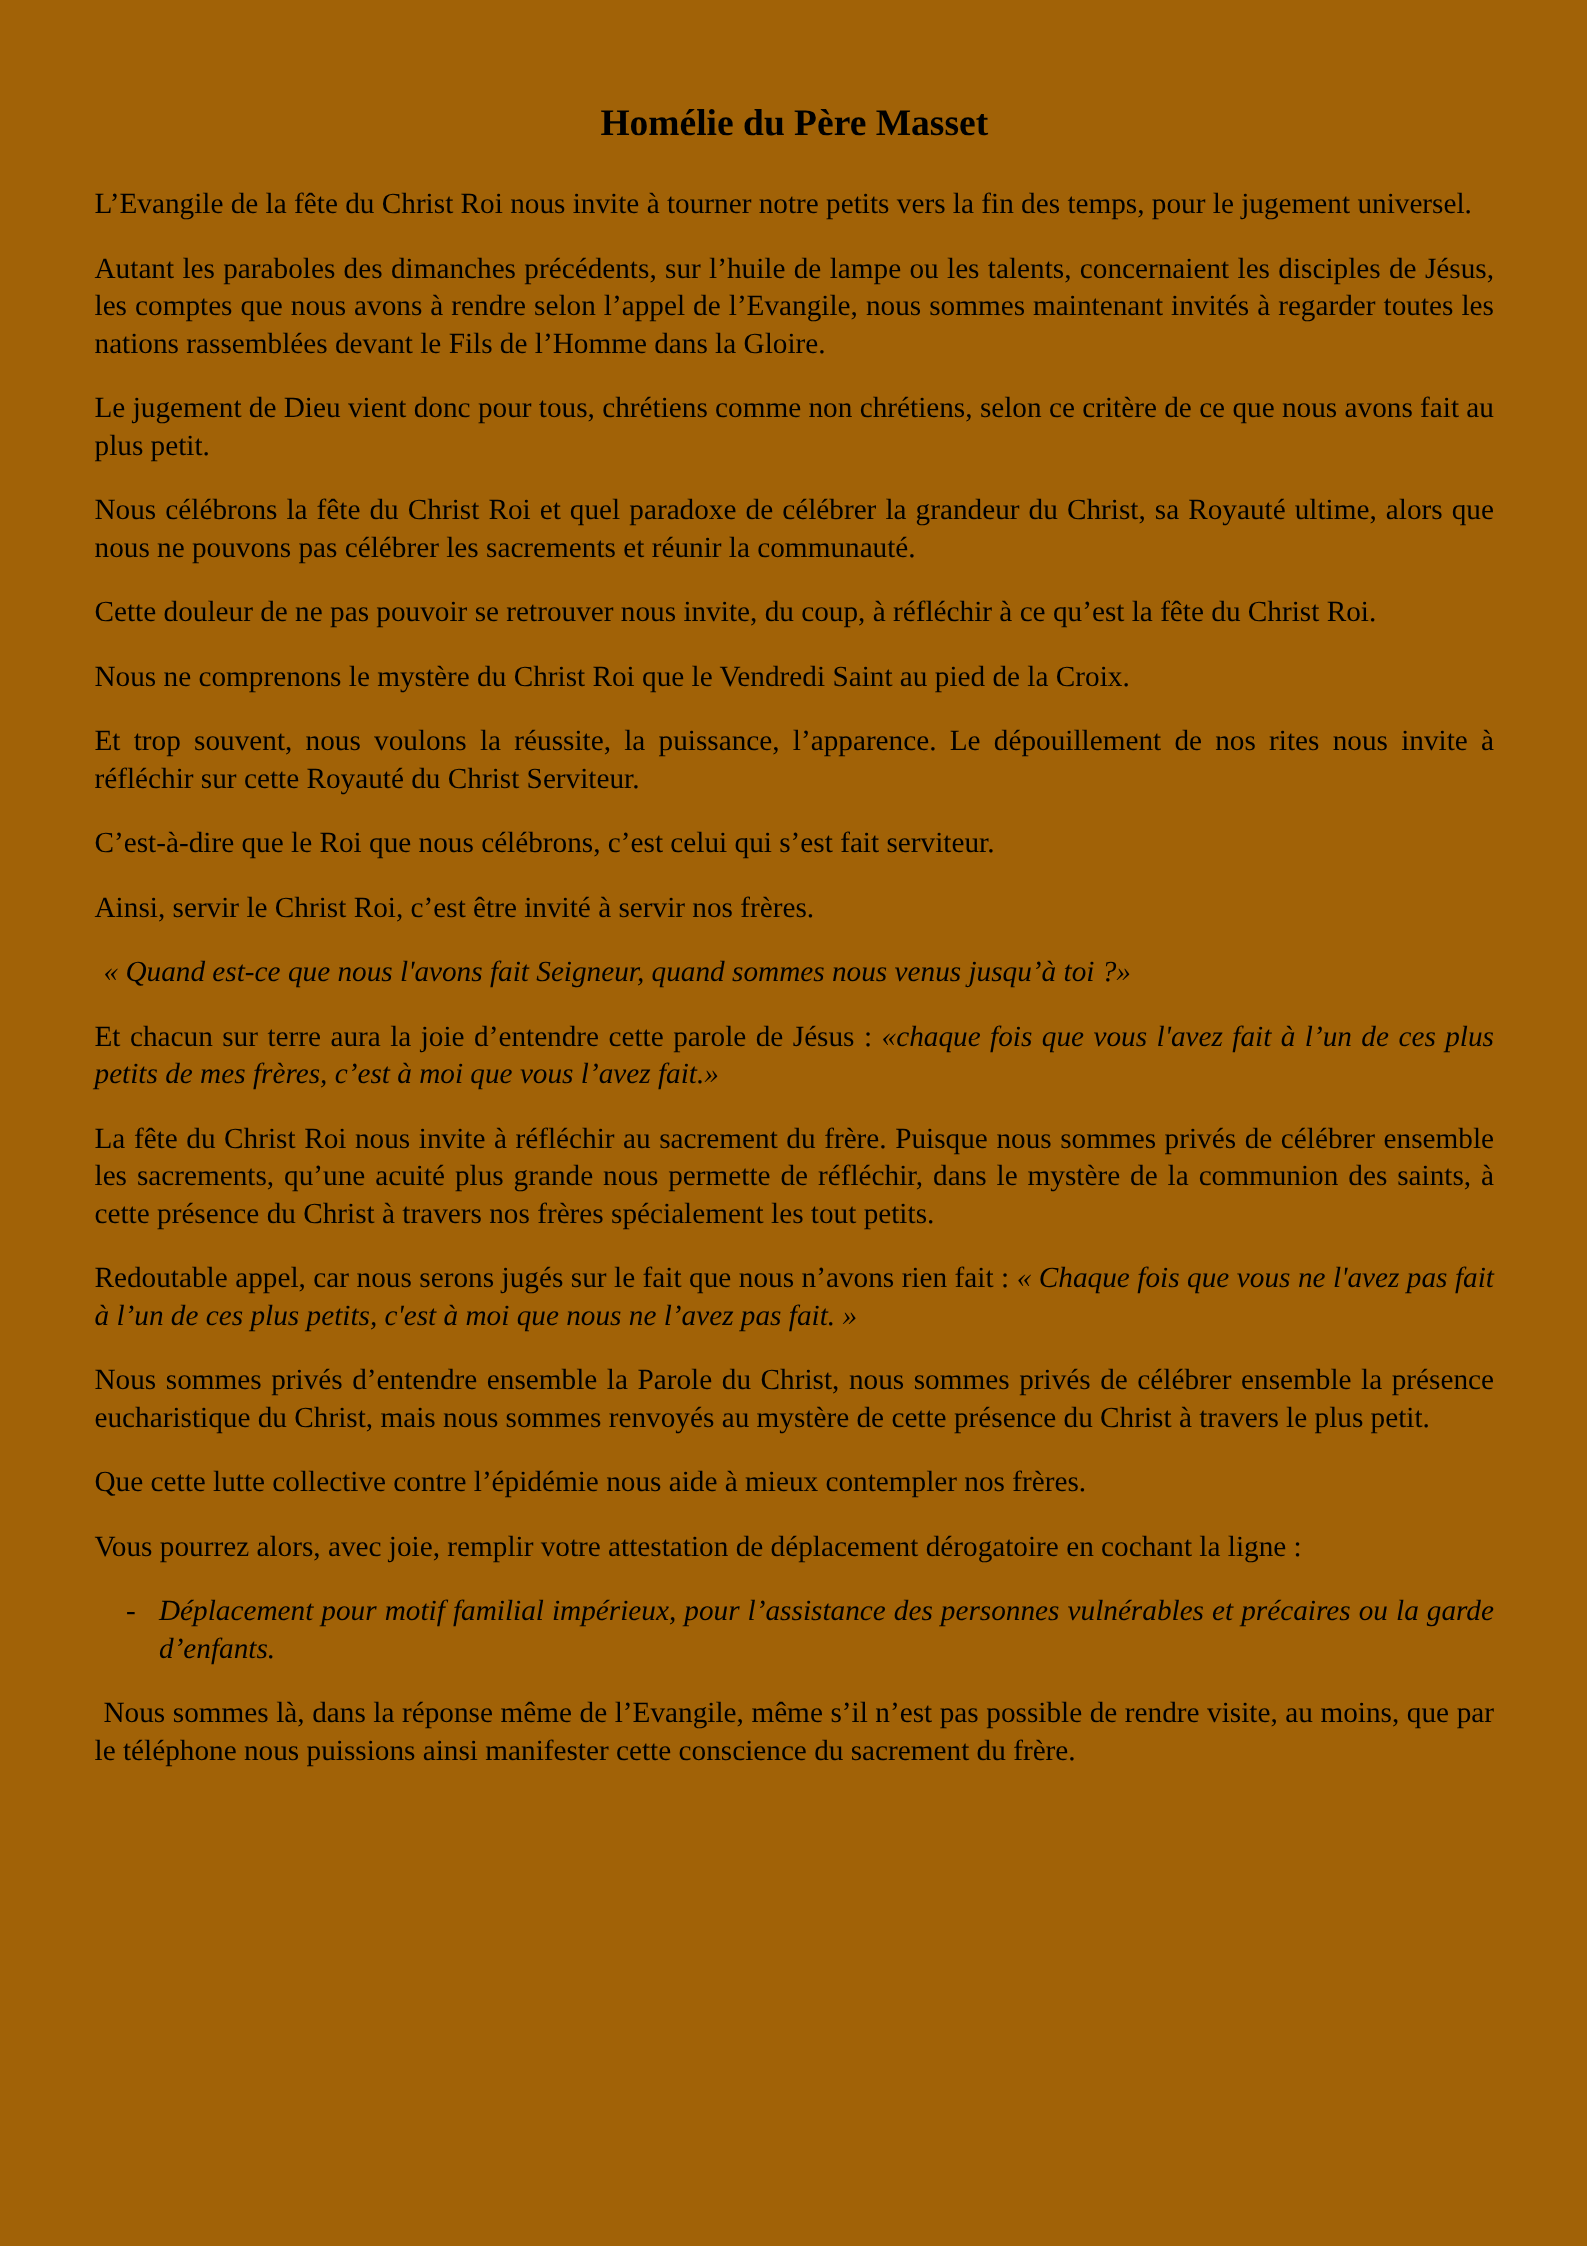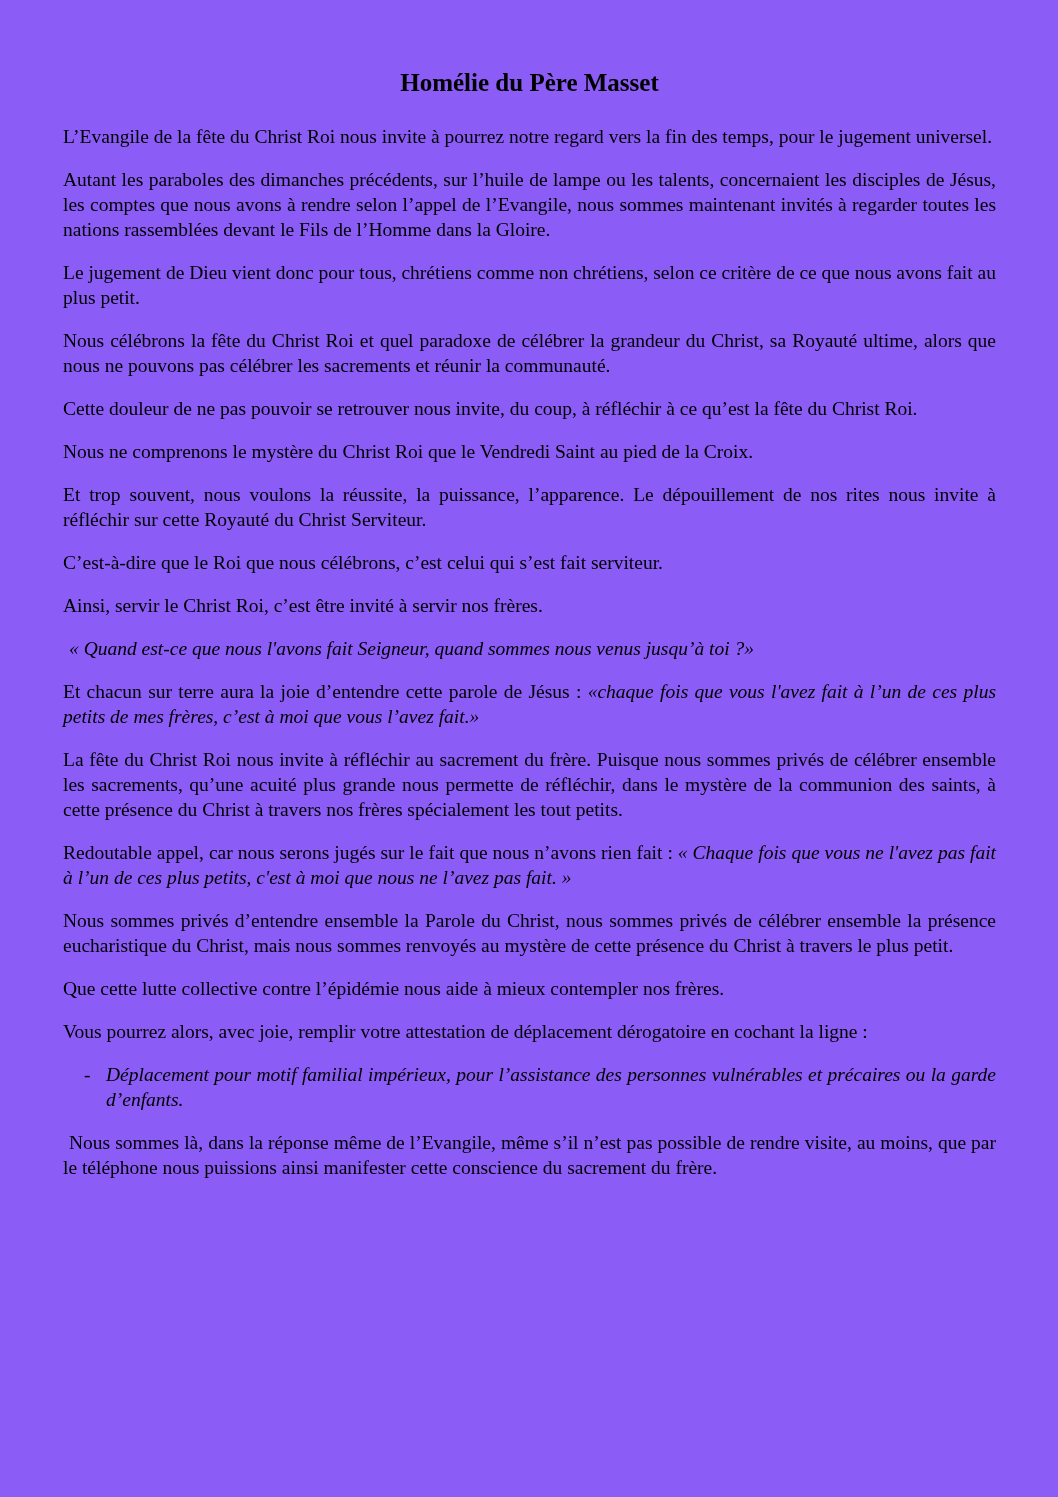--- a/index.html
+++ b/index.html
@@ -5,21 +5,21 @@
   html, body {
     margin: 0;
     padding: 0;
     background: #ffffff;
   }
   .page {
     position: relative;
     width: 1058px;
     height: 1497px;
     box-sizing: border-box;
-    background: #8b5cf6;
+    background: #a16207;
     color: #000000;
     padding: 68px 62px 30px 63px;
     font-family: "Liberation Serif", serif;
     overflow: hidden;
   }
   .title {
     text-align: center;
     font-weight: 700;
     font-size: 25px;
     line-height: 30px;
@@ -61,21 +61,21 @@
     text-align: justify;
   }
 </style>
 </head>
 <body>
 
 <div class="page">
 
   <p class="title">Homélie du Père Masset</p>
 
-  <p class="bp">L’Evangile de la fête du Christ Roi nous invite à pourrez notre regard vers la fin des temps, pour le jugement universel.</p>
+  <p class="bp">L’Evangile de la fête du Christ Roi nous invite à tourner notre petits vers la fin des temps, pour le jugement universel.</p>
 
   <p class="bp">Autant les paraboles des dimanches précédents, sur l’huile de lampe ou les talents, concernaient les disciples de Jésus, les comptes que nous avons à rendre selon l’appel de l’Evangile, nous sommes maintenant invités à regarder toutes les nations rassemblées devant le Fils de l’Homme dans la Gloire.</p>
 
   <p class="bp">Le jugement de Dieu vient donc pour tous, chrétiens comme non chrétiens, selon ce critère de ce que nous avons fait au plus petit.</p>
 
   <p class="bp">Nous célébrons la fête du Christ Roi et quel paradoxe de célébrer la grandeur du Christ, sa Royauté ultime, alors que nous ne pouvons pas célébrer les sacrements et réunir la communauté.</p>
 
   <p class="bp">Cette douleur de ne pas pouvoir se retrouver nous invite, du coup, à réfléchir à ce qu’est la fête du Christ Roi.</p>
 
   <p class="bp">Nous ne comprenons le mystère du Christ Roi que le Vendredi Saint au pied de la Croix.</p>

